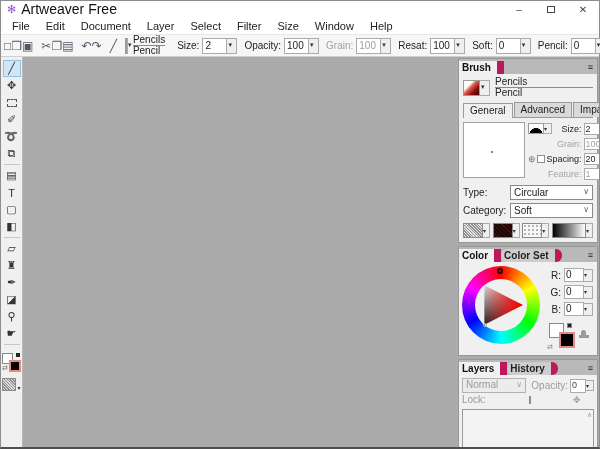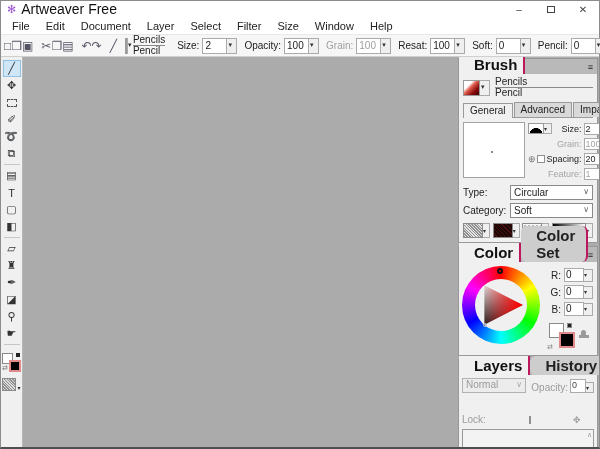--- a/index.html
+++ b/index.html
@@ -53,21 +53,21 @@
     background:repeating-linear-gradient(45deg,#8f8f8f 0 1px,#dcdcdc 1px 2px),repeating-linear-gradient(-45deg,#9a9a9a 0 1px,#e6e6e6 1px 3px); }
   .chip-dd { font-size:6px; color:#333; margin-left:1px; }
 
   
   .canvas { flex:1; background:#ababab; }
 
   
   .dock { width:143px; flex:0 0 auto; display:flex; flex-direction:column; padding:1px 1px 0 2px; }
   .panel { background:#f0f0f0; border:1px solid #989898; position:relative; }
   .phead { height:15px; background:#b9b9b9; display:flex; align-items:flex-end; }
-  .ptab { font-size:15px; font-weight:bold; color:#111; padding:1px 6px 1px 15px; background:#f0f0f0; border-right:2px solid #be185d; }
+  .ptab { font-size:10px; font-weight:bold; color:#111; padding:1px 6px 1px 3px; background:#f0f0f0; border-right:7px solid #be185d; }
   .ptab.inactive { background:#cdcdcd; color:#222;border-radius:6px; }
   .pmenu { margin-left:auto; color:#222; font-size:9px; padding:0 4px 2px 0; }
 
   
   .bp-body { padding:3px 4px 4px 4px; }
   .bp-row1 { display:flex; align-items:center; }
   .bp-names { flex:1; margin-left:5px; font-size:10px; line-height:10px; color:#222; }
   .bp-names .cat { border-bottom:1px solid #8a8a8a; }
   .bp-tabs { display:flex; margin-top:4px; border-bottom:1px solid #9a9a9a; }
   .btab { font-size:10px; color:#222; padding:1px 6px; background:#d9d9d9; border:1px solid #9a9a9a; border-bottom:none; margin-right:1px; }
@@ -119,26 +119,26 @@
   .cp-swatches { position:relative; width:44px; height:28px; margin-top:4px; margin-right:2px; }
   .cp-fg { position:absolute; left:2px; top:0; width:15px; height:15px; background:#fff; border:1px solid #888; }
   .cp-bg { position:absolute; left:12px; top:9px; width:16px; height:16px; background:#000; border:2px solid #e08a8a; }
   .cp-mini-sq { position:absolute; left:20px; top:0px; width:5px; height:5px; background:#222; border:1px solid #888; }
   .cp-swap { position:absolute; left:0px; bottom:0px; font-size:7px; color:#888; }
   .mini-stamp { position:absolute; right:2px; top:12px; width:10px; height:3px; background:#9a9a9a; }
   .mini-stamp::before { content:""; position:absolute; top:-5px; left:2px; width:5px; height:5px; background:#9a9a9a; border-radius:3px 3px 0 0; }
 
   
   .lp-body { padding:3px; }
-  .lp-row1 { display:flex; align-items:flex-end; }
+  .lp-row1 { display:flex; align-items:center; }
   .n-select { width:64px; height:15px; background:#ececec; border:1px solid #b2b2b2; color:#9b9b9b; font-size:10px; padding:0 3px; position:relative; }
   .n-select::after { content:"∨"; position:absolute; right:3px; top:1px; font-size:8px; color:#aaa; }
   .lp-row1 .lbl { margin-left:auto; color:#9b9b9b; font-size:10px; margin-right:2px; }
   .lp-row1 .val { width:16px; height:14px; color:#444; }
-  .lp-lockrow { display:flex; align-items:center; margin-top:20px; height:13px;gap:40px; }
+  .lp-lockrow { display:flex; align-items:center; margin-top:0; height:13px;gap:40px; }
   .lp-lockrow .lbl { color:#9b9b9b; font-size:10px; margin-right:3px; }
   .lock-ico { color:#9b9b9b; font-size:9px; margin-right:4px; }
   .mini-lock { width:7px; height:5px; background:#aaa; border-radius:1px; position:relative; margin-top:2px; }
   .mini-lock::before { content:""; position:absolute; top:-3px; left:1px; width:3px; height:3px; border:1px solid #aaa; border-bottom:none; border-radius:2px 2px 0 0; }
   .layer-list { margin-top:3px; height:45px; background:#f3f3f3; border:1px solid #9a9a9a; position:relative; }
   .scroll-arrow { position:absolute; right:1px; font-size:7px; color:#9a9a9a; line-height:7px; }
   .scroll-arrow.up { top:1px; }
   .panel-gap { height:3px; flex:0 0 auto; }
 </style>
 </head>

